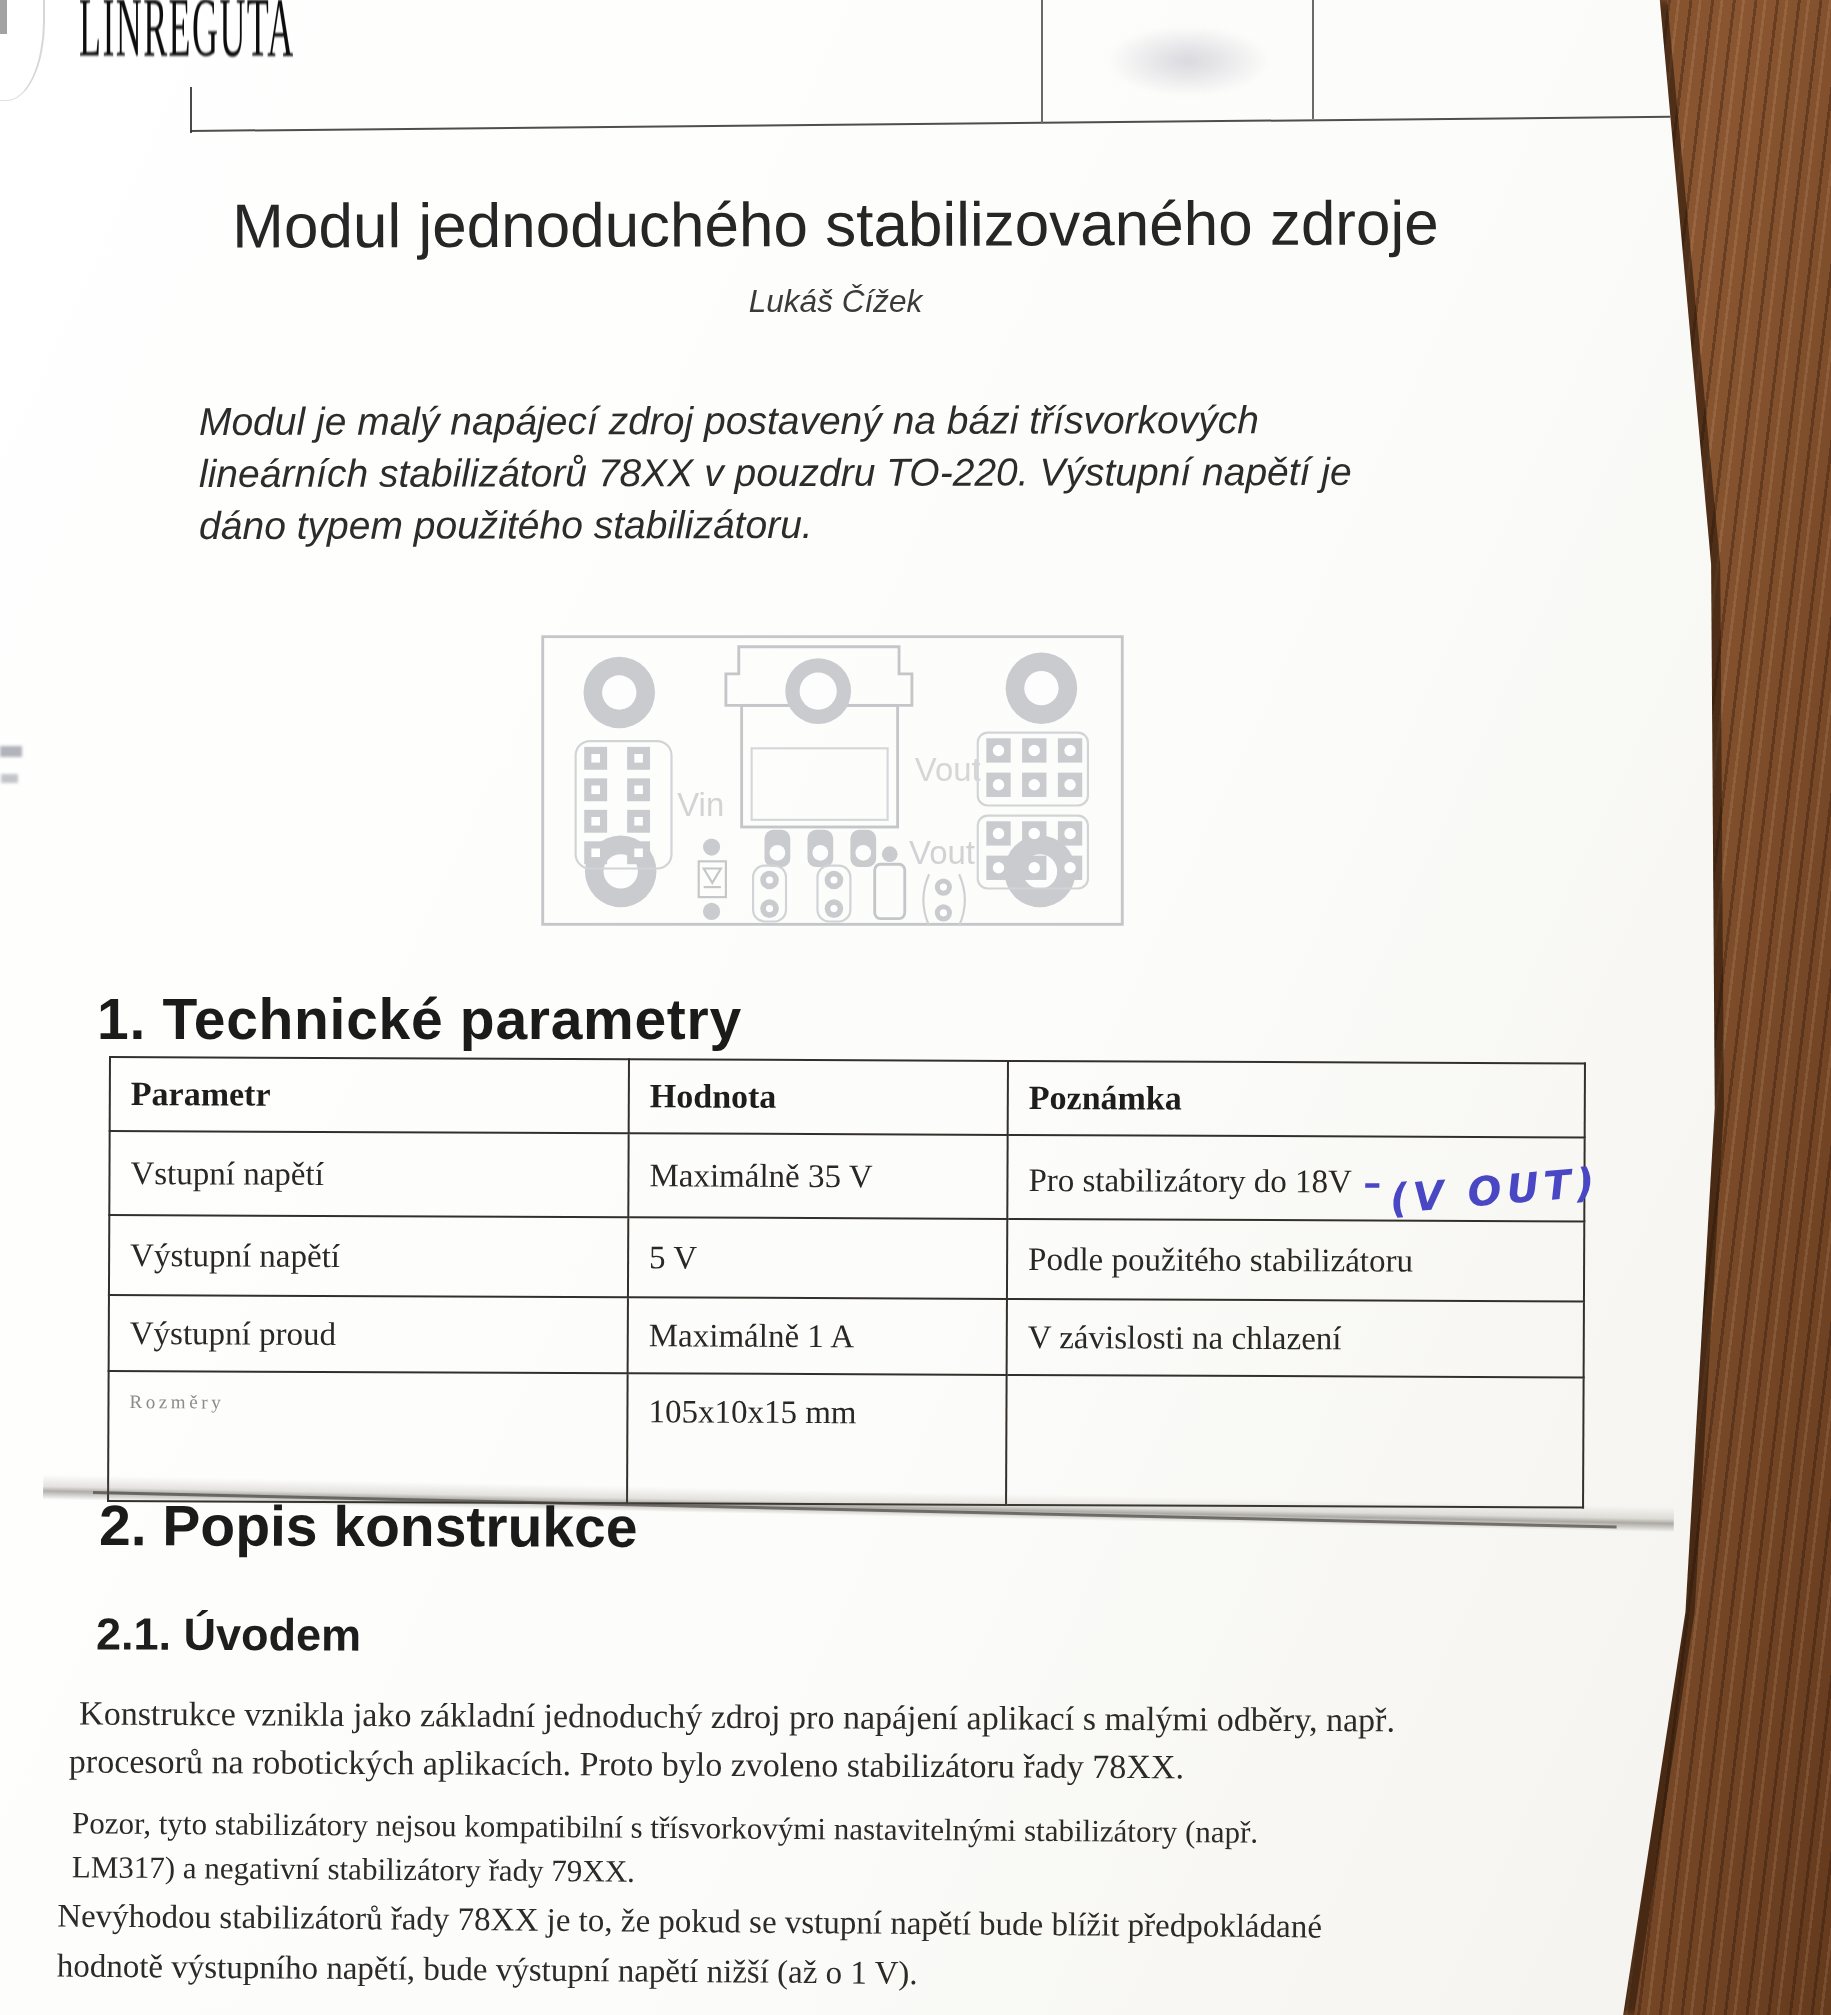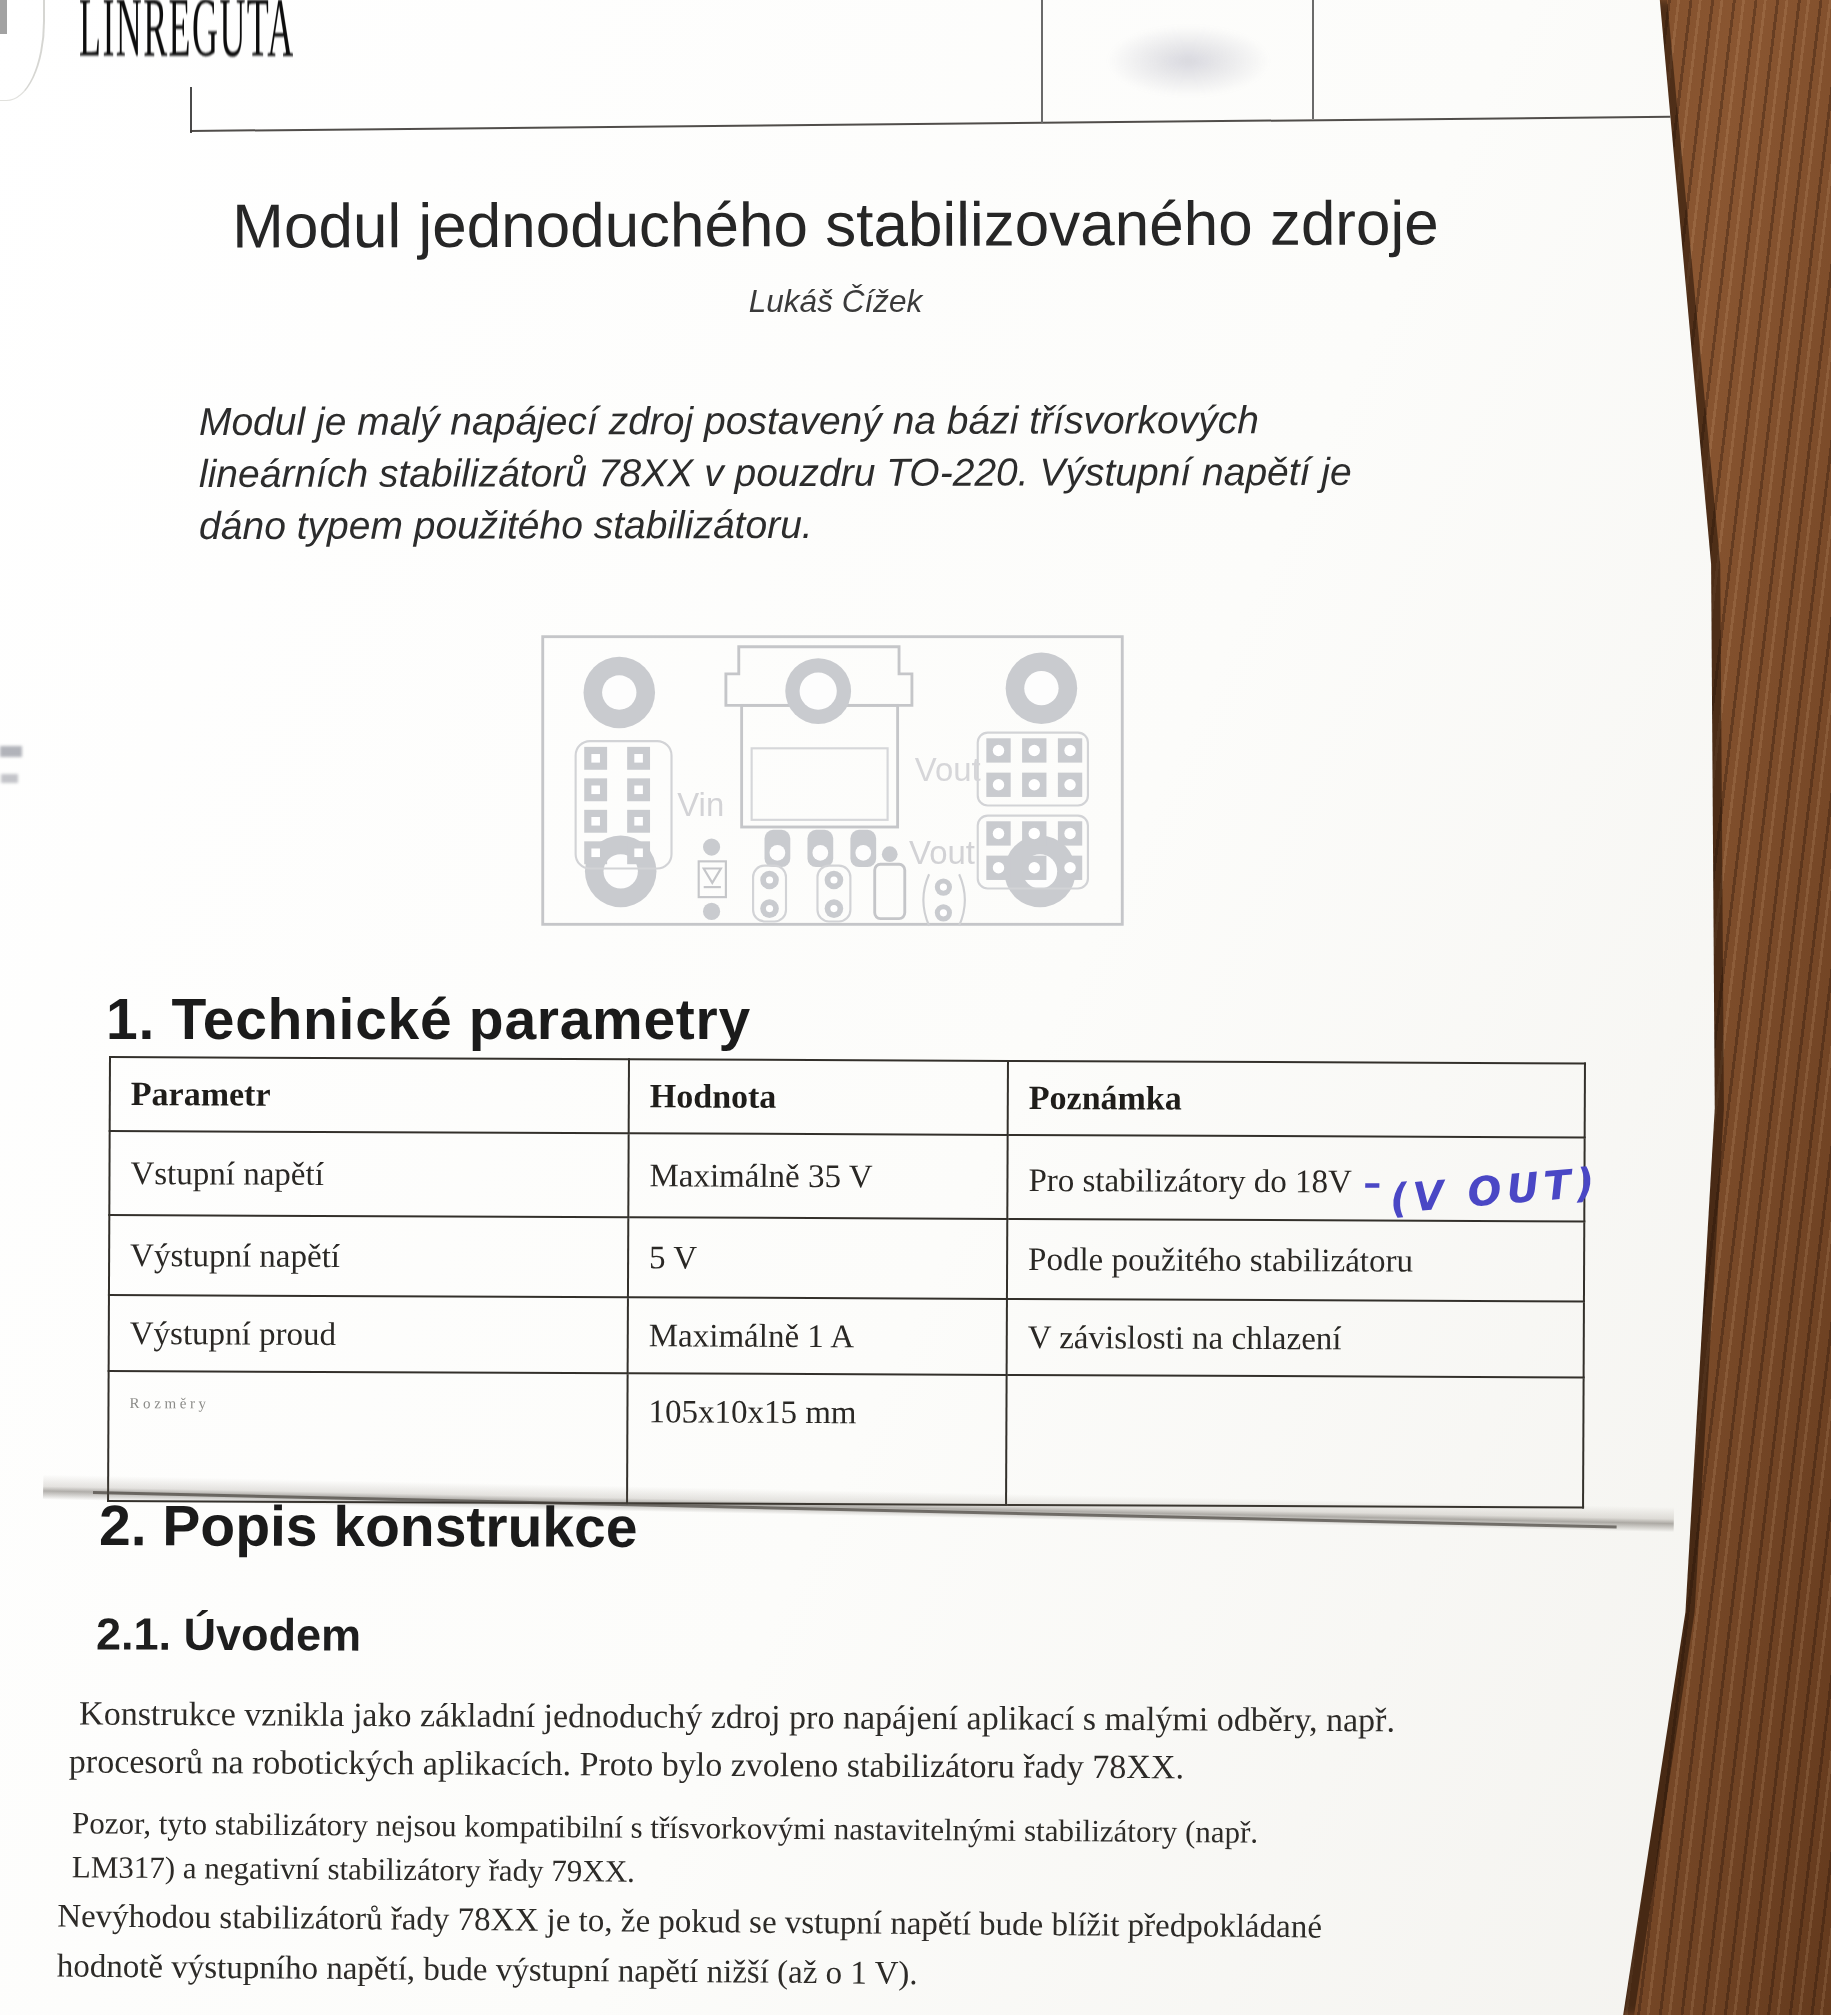--- a/index.html
+++ b/index.html
@@ -31,39 +31,39 @@
   .margin-smudge-1{position:absolute;left:0;top:746px;width:21.5px;height:11.4px;background:rgba(85,88,104,.45);filter:blur(1.4px);}
   .margin-smudge-2{position:absolute;left:1.4px;top:774px;width:17px;height:8.6px;background:rgba(85,88,104,.35);filter:blur(1.4px);}
 
   
   .doc-title{position:absolute;left:0;top:189px;width:1671px;text-align:center;font-size:62px;color:#262626;
     font-weight:400;transform:rotate(-0.15deg);}
   .doc-author{position:absolute;left:0;top:283px;width:1671px;text-align:center;font-size:31.5px;color:#3a3a3a;font-style:italic;}
   .intro{position:absolute;left:199px;top:395px;font-style:italic;font-size:39px;line-height:52px;color:#2c2c2c;
     transform:rotate(-0.1deg);}
   .line{white-space:nowrap;}
-  .h1{position:absolute;left:106px;top:986px;font-size:57px;font-weight:bold;color:#1b1b1b;letter-spacing:0.7px;}
+  .h1{position:absolute;left:97px;top:986px;font-size:57px;font-weight:bold;color:#1b1b1b;letter-spacing:0.7px;}
   .h2{position:absolute;left:99px;top:1493px;font-size:57px;font-weight:bold;color:#1b1b1b;transform:rotate(0.2deg);}
   .h21{position:absolute;left:96px;top:1609px;font-size:45px;font-weight:bold;color:#1e1e1e;transform:rotate(0.25deg);}
   .serif{font-family:"Liberation Serif",serif;color:#2d2b28;}
   .p1{position:absolute;left:69px;top:1693px;font-size:34px;line-height:48px;transform:rotate(0.3deg);}
   .p1 .line:first-child{padding-left:10px;}
   .p2{position:absolute;left:72px;top:1806px;font-size:31px;line-height:44px;transform:rotate(0.45deg);}
   .p3{position:absolute;left:57px;top:1896px;font-size:33px;line-height:50px;transform:rotate(0.5deg);}
 
   
   .table-wrap{position:absolute;left:109px;top:1056px;width:1475px;transform:rotate(0.25deg);transform-origin:left top;}
   table.params{border-collapse:collapse;width:1475px;table-layout:fixed;font-family:"Liberation Serif",serif;}
   table.params td,table.params th{border:2.1px solid #33302b;padding:0 0 0 20px;text-align:left;vertical-align:middle;
     font-size:33px;color:#2a2825;overflow:visible;}
   table.params th{font-weight:bold;font-size:34px;color:#1f1d1a;}
   col.c1{width:519px;} col.c2{width:379px;} col.c3{width:577px;}
   tr.hrow{height:74px;} tr.r1{height:84px;} tr.r2{height:80px;} tr.r3{height:76px;} tr.r4{height:130px;}
   tr.r4 td{vertical-align:top;padding-top:7.2px;}
-  .dim-label{font-size:15px;color:#8b8b88;letter-spacing:3.6px;}
+  .dim-label{font-size:19px;color:#8b8b88;letter-spacing:3.6px;}
   .dim-value{display:inline-block;padding-top:11.4px;font-size:33px;}
   .note-cell{position:relative;white-space:nowrap;}
   .hw-dash{display:inline-block;margin-left:11.4px;color:#4a47c5;font-weight:bold;font-size:36px;transform:translateY(2.9px);
     font-family:"DejaVu Sans",sans-serif;}
   .hw{display:inline-block;margin-left:7.2px;color:#4a47c5;font-family:"DejaVu Sans",sans-serif;font-style:italic;
     font-weight:600;font-size:40px;letter-spacing:5px;transform:rotate(-5deg) translateY(11.4px);}
   .crease{position:absolute;left:43px;top:1471px;width:1631px;height:66px;transform:rotate(1.15deg);pointer-events:none;
     background:linear-gradient(to bottom,rgba(0,0,0,0) 30%,rgba(112,102,90,0.18) 48%,rgba(70,64,56,0.42) 55%,rgba(0,0,0,0) 68%);}
   .fold-line{position:absolute;left:93px;top:1491px;width:1524px;height:2.9px;background:#49443e;opacity:.7;
     transform:rotate(1.3deg);transform-origin:left center;}

